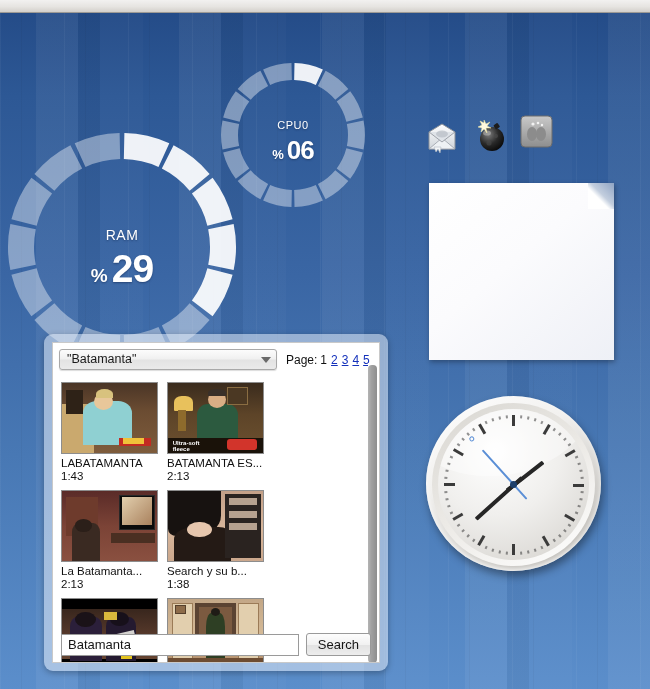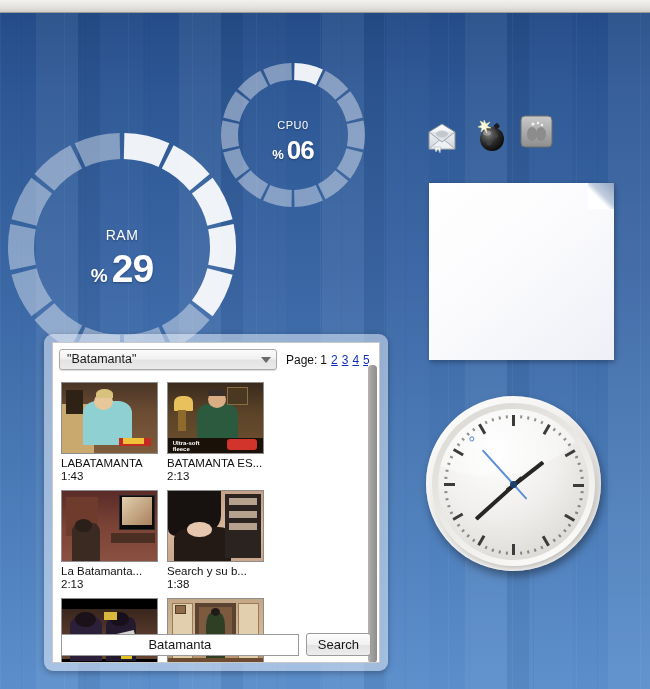--- a/index.html
+++ b/index.html
@@ -179,21 +179,20 @@
   .vid .dur { font-size:11.5px; color:#111; margin-top:1px; }
 
   #yt-bottom {
     position:absolute; left:0; right:0; bottom:6px;
     display:flex; align-items:center; padding:0 8px;
   }
   #yt-search-input {
     flex:1; height:22px; border:1px solid #9a9a9a; background:#fff;
     font-size:13px; color:#161616; padding:0 6px; line-height:20px;
     font-family:"Liberation Sans", sans-serif;
-    text-align:center;
   }
   #yt-search-btn {
     margin-left:7px; height:23px; padding:0 11px;
     border:1px solid #9a9a9a; border-radius:3px;
     background: linear-gradient(to bottom, #fdfdfd 0%, #f1f1f1 50%, #e2e2e2 51%, #ededed 100%);
     font-size:13px; color:#161616; line-height:21px; cursor:pointer;
     font-family:"Liberation Sans", sans-serif;
   }
   #yt-scroll {
     position:absolute; right:2px; top:20px; width:9px; bottom:6px;

